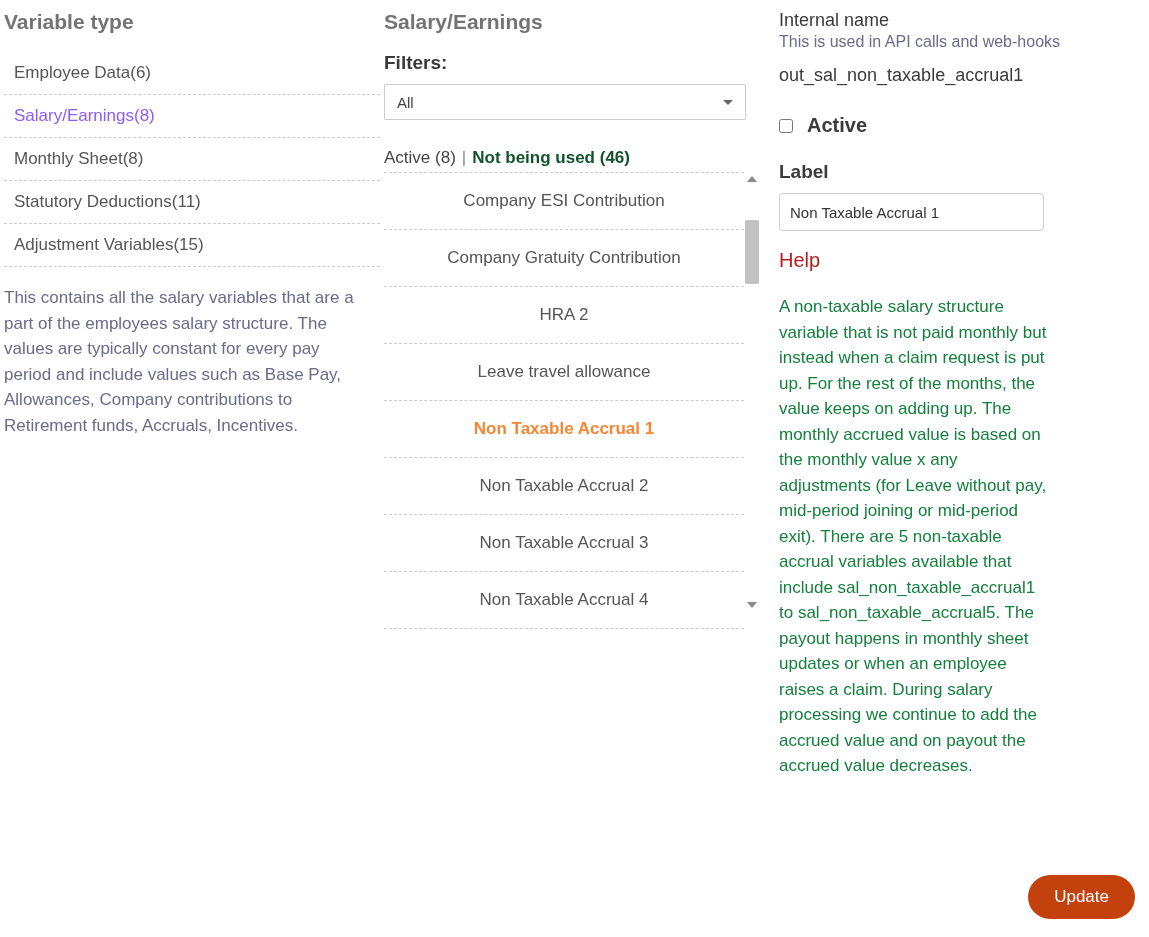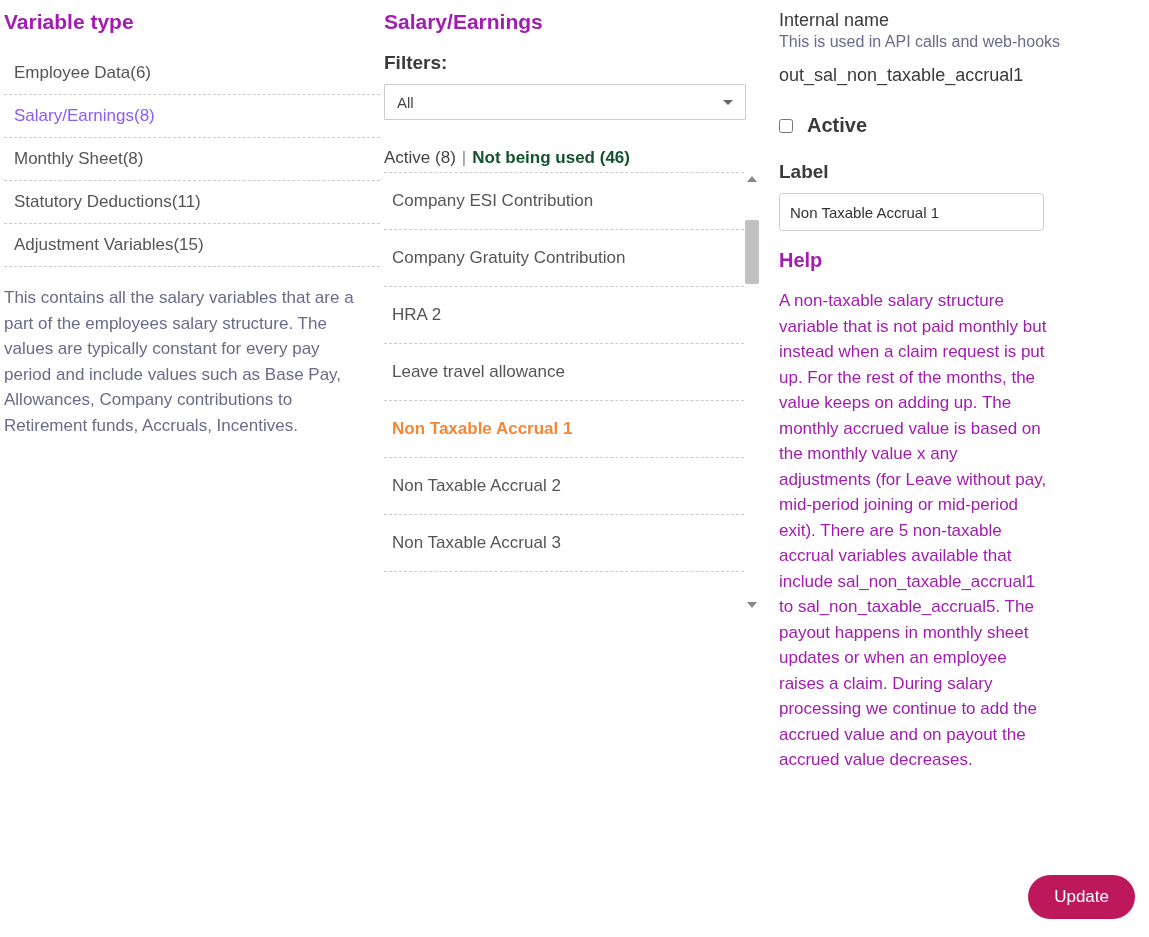--- a/index.html
+++ b/index.html
@@ -22,21 +22,21 @@
     }
     
     
     .col-left {
       width: 380px;
       padding: 10px 0 0 4px;
     }
     .section-title {
       font-size: 21px;
       font-weight: 700;
-      color: #a21caf;
+      color: #737373;
       margin-bottom: 18px;
       padding-left: 0;
     }
     .type-list {
       list-style: none;
     }
     .type-item {
       padding: 11px 10px;
       border-bottom: 1px dashed #ccc;
       font-size: 17px;
@@ -117,20 +117,21 @@
     .var-list {
       list-style: none;
       width: 360px;
     }
     .var-item {
       padding: 18px 8px;
       border-bottom: 1px dashed #ccc;
       font-size: 17px;
       color: #555;
       cursor: pointer;
+      text-align: center;
     }
     .var-item:first-child {
       border-top: 1px dashed #ccc;
     }
     .var-item.selected {
       color: #f58634;
       font-weight: 700;
     }
     
     .scrollbar-track {
@@ -231,28 +232,28 @@
       border: 1px solid #ccc;
       border-radius: 4px;
       padding: 0 10px;
       font-size: 15px;
       color: #333;
       margin-bottom: 18px;
     }
     
     .help-heading {
       font-size: 20px;
-      font-weight: 700;
-      color: #a21caf;
-      margin-bottom: 16px;
+      font-weight: 400;
+      color: #b91c1c;
+      margin-bottom: 22px;
     }
     .help-text {
       font-size: 17px;
       line-height: 1.5;
-      color: #a21caf;
+      color: #15803d;
       width: 270px;
       margin-bottom: 28px;
     }
     
     .claims-row {
       display: flex;
       align-items: flex-start;
     }
     .claims-row input[type="checkbox"] {
       width: 14px;
@@ -265,21 +266,21 @@
       font-size: 17px;
       color: #3a3a3a;
       line-height: 1.5;
       width: 280px;
     }
     
     .update-btn {
       position: absolute;
       right: 14px;
       bottom: 18px;
-      background: #be185d;
+      background: #c2410c;
       color: #fff;
       border: none;
       border-radius: 22px;
       height: 44px;
       padding: 0 26px;
       font-size: 17px;
       font-weight: 500;
       cursor: pointer;
     }
   </style>
@@ -317,20 +318,21 @@
 
     <div class="var-scroll">
       <ul class="var-list">
         <li class="var-item">Company ESI Contribution</li>
         <li class="var-item">Company Gratuity Contribution</li>
         <li class="var-item">HRA 2</li>
         <li class="var-item">Leave travel allowance</li>
         <li class="var-item selected">Non Taxable Accrual 1</li>
         <li class="var-item">Non Taxable Accrual 2</li>
         <li class="var-item">Non Taxable Accrual 3</li>
+        <li class="var-item">Non Taxable Accrual 4</li>
       </ul>
 
       <div class="scrollbar-track">
         <div class="scroll-arrow scroll-arrow-up"></div>
         <div class="scroll-thumb"></div>
         <div class="scroll-arrow scroll-arrow-down" style="position:absolute; bottom:0;"></div>
       </div>
     </div>
   </div>
 

